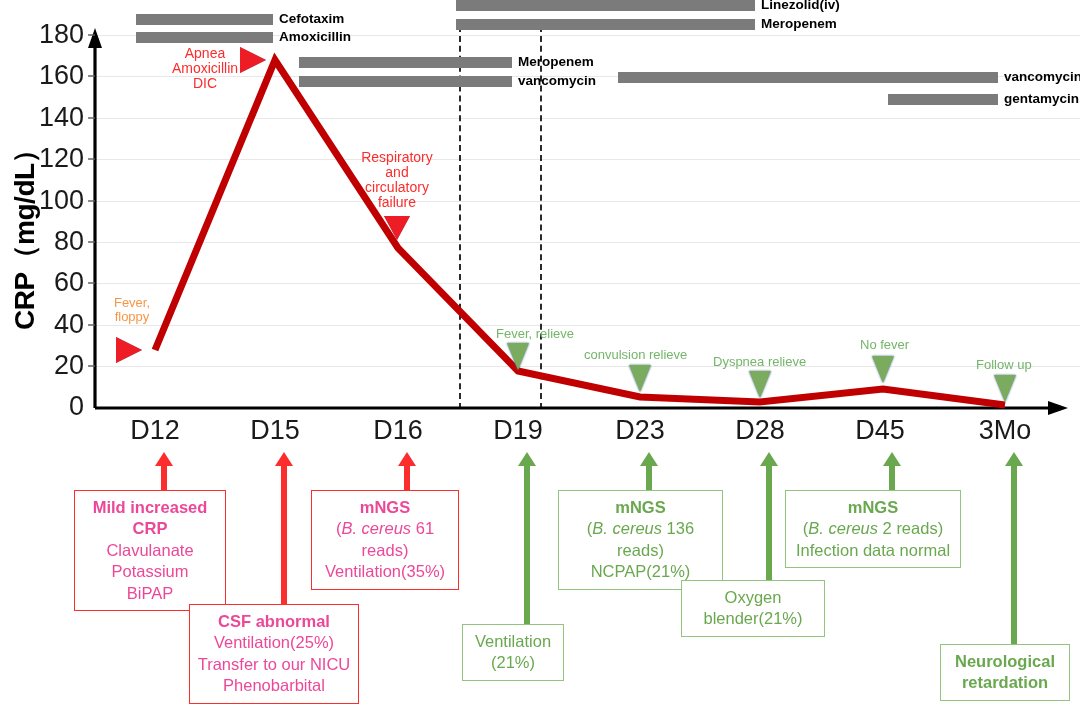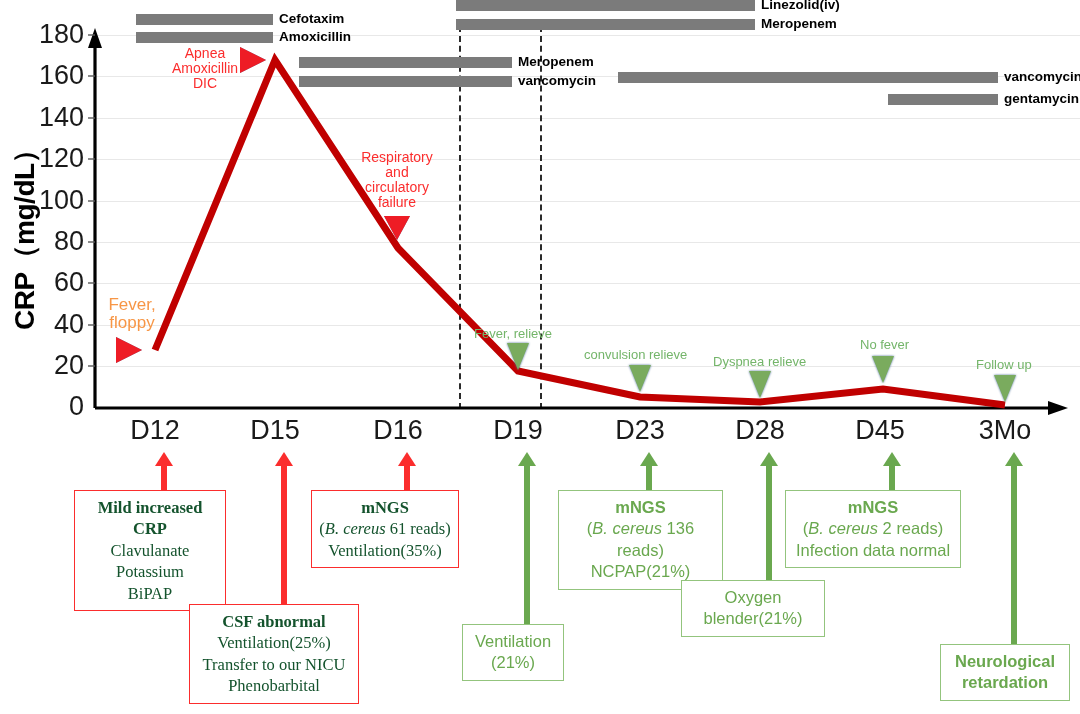--- a/index.html
+++ b/index.html
@@ -28,29 +28,29 @@
   
   .drugbar{position:absolute;background:#7b7b7b;height:11px;}
   .druglabel{
     position:absolute;font-size:13.5px;font-weight:bold;color:#000;
     white-space:nowrap;line-height:1;
   }
 
   
   .ann{position:absolute;line-height:1.08;white-space:nowrap;}
   .ann-red{color:#fb2d2d;font-size:14px;text-align:center;}
-  .ann-orange{color:#f79646;font-size:17px;text-align:center;}
+  .ann-orange{color:#f79646;font-size:13px;text-align:center;}
   .ann-green{color:#74b56a;font-size:13px;text-align:center;}
 
   
   .box{
     position:absolute;box-sizing:border-box;text-align:center;
     padding:6px 7px;line-height:1.30;font-size:16.5px;
   }
-  .box-red{border:1.6px solid #fb2d2d;color:#14532d;background:#fff;font-family:Liberation Serif, serif;}
+  .box-red{border:1.6px solid #fb2d2d;color:#ec4899;background:#fff;}
   .box-green{border:1.6px solid #93c47d;color:#6aa84f;background:#fff;}
   .box b{font-weight:bold;}
   .box i{font-style:italic;}
 
   
   .carrow{position:absolute;}
   .carrow .stem{position:absolute;left:50%;transform:translateX(-50%);width:6px;}
   .carrow .head{
     position:absolute;left:50%;transform:translateX(-50%);top:0;
     width:0;height:0;border-left:9px solid transparent;border-right:9px solid transparent;
@@ -174,21 +174,21 @@
   <div class="tri-right" style="left:240px;top:47px;"></div>
 
   <div class="ann ann-red nosel" style="left:352px;top:150px;width:90px;">
     <div>Respiratory</div>
     <div>and</div>
     <div>circulatory</div>
     <div>failure</div>
   </div>
   <div class="tri-down" style="left:384px;top:216px;"></div>
 
-  <div class="ann ann-green nosel" style="left:474px;top:327px;">Fever, relieve</div>
+  <div class="ann ann-green nosel" style="left:496px;top:327px;">Fever, relieve</div>
   <div class="tri-down-green" style="left:507px;top:343px;"></div>
 
   <div class="ann ann-green nosel" style="left:584px;top:348px;">convulsion relieve</div>
   <div class="tri-down-green" style="left:629px;top:365px;"></div>
 
   <div class="ann ann-green nosel" style="left:713px;top:355px;">Dyspnea relieve</div>
   <div class="tri-down-green" style="left:749px;top:371px;"></div>
 
   <div class="ann ann-green nosel" style="left:860px;top:338px;">No fever</div>
   <div class="tri-down-green" style="left:872px;top:356px;"></div>

